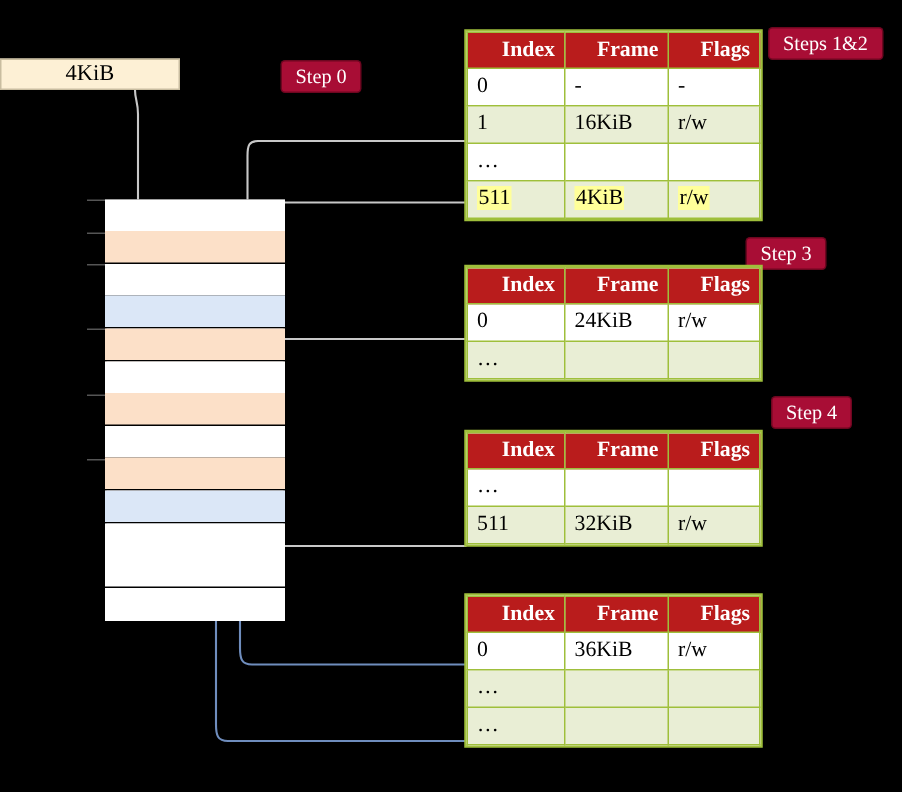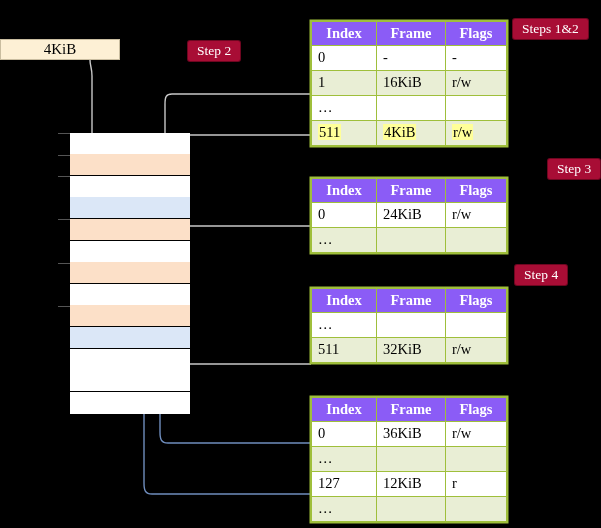--- a/index.html
+++ b/index.html
@@ -55,21 +55,21 @@
     color: #ffffff;
     font-size: 13.5px;
     line-height: 17px;
     padding: 1px 9px 2px 9px;
     white-space: nowrap;
     border-radius: 2px;
     box-shadow: 0 0 0 1px #6e0620;
   }
   #badge-step0  { left: 188px; top: 41px; }
   #badge-step12 { left: 513px; top: 19px; }
-  #badge-step3  { left: 548px; top: 159px; }
+  #badge-step3  { left: 498px; top: 159px; }
   #badge-step4  { left: 515px; top: 265px; text-align: right; }
 
   
   #membar {
     position: absolute;
     left: 70px;
     top: 133px;
     width: 120px;
     height: 281px;
     border: 1.5px solid #000000;
@@ -99,24 +99,24 @@
   
   .pt {
     position: absolute;
     border-collapse: collapse;
     background: #ffffff;
     font-size: 14.5px;
     color: #000000;
     box-shadow: 0 0 0 1.5px #9fbf3b;
   }
   .pt th {
-    background: #8b5cf6;
+    background: #b91c1c;
     color: #ffffff;
     font-weight: bold;
-    text-align: center;
+    text-align: right;
     padding: 2px 6px 3px 6px;
     border: 1px solid #9fbf3b;
     font-size: 14.5px;
     line-height: 18px;
   }
   .pt td {
     padding: 2px 6px 3px 6px;
     border: 1px solid #9fbf3b;
     line-height: 19px;
     height: 19px;
@@ -171,21 +171,21 @@
 
       <path d="M 311,494 L 152,494 C 145,494 144,490 144,483 L 144,212" marker-end="url(#arrBlue)"></path>
     </g>
   </svg>
 
   <div class="src-box">
     <span>4KiB</span>
   </div>
 
   <div class="step-badge" id="badge-step0">
-    <span>Step 2</span>
+    <span>Step 0</span>
   </div>
   <div class="step-badge" id="badge-step12">
     <span>Steps 1&amp;2</span>
   </div>
   <div class="step-badge" id="badge-step3">
     <span>Step 3</span>
   </div>
   <div class="step-badge" id="badge-step4">
     <span>Step 4</span>
   </div>
@@ -291,25 +291,20 @@
         <tr class="plain">
           <td class="col-index">0</td>
           <td class="col-frame">36KiB</td>
           <td class="col-flags">r/w</td>
         </tr>
         <tr class="alt">
           <td class="col-index">…</td>
           <td class="col-frame">&nbsp;</td>
           <td class="col-flags">&nbsp;</td>
         </tr>
-        <tr class="plain">
-          <td class="col-index">127</td>
-          <td class="col-frame">12KiB</td>
-          <td class="col-flags">r</td>
-        </tr>
         <tr class="alt">
           <td class="col-index">…</td>
           <td class="col-frame">&nbsp;</td>
           <td class="col-flags">&nbsp;</td>
         </tr>
       </tbody>
     </table>
 
 <div class="mem-tick" style="top: 133px; left: 58px;"></div>
     <div class="mem-tick" style="top: 154.6px; left: 58px;"></div>

